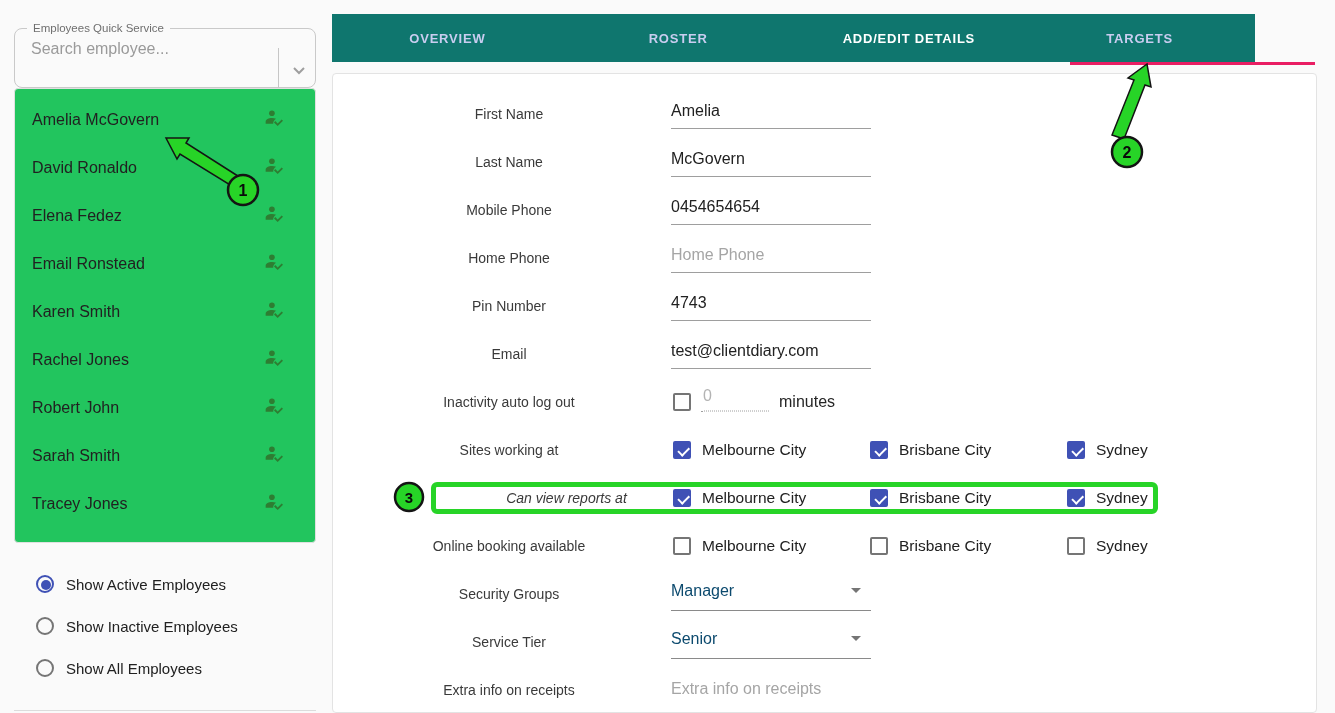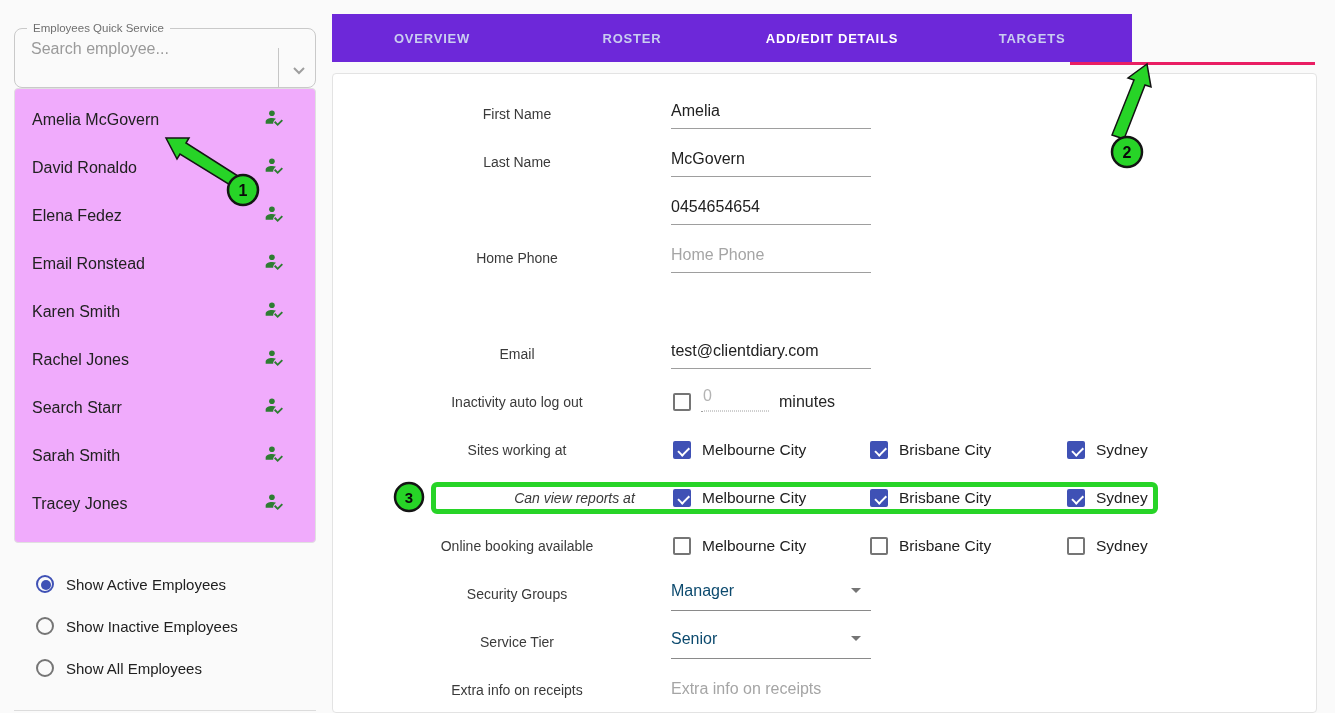--- a/index.html
+++ b/index.html
@@ -25,21 +25,21 @@
     width:220px; margin:6px 0 0 16px; font-size:16px; color:#212121;
   }
   .search-input::placeholder { color:#9a9a9a; }
   .search-divider {
     position:absolute; right:36px; top:14px; height:40px; width:1px; background:#c6c6c6;
   }
   .search-chevron { position:absolute; right:9px; top:27px; cursor:pointer; }
 
   .employee-card {
     position:absolute; left:14px; top:88px; width:302px; height:455px;
-    background:#f0abfc; border:1px solid #e0e0e0; border-radius:4px;
+    background:#22c55e; border:1px solid #e0e0e0; border-radius:4px;
     padding-top:7px; overflow:hidden;
   }
   .employee-row {
     height:48px; display:flex; align-items:center; justify-content:space-between;
     padding:0 31px 0 17px; cursor:pointer;
   }
   .employee-name { font-size:16px; color:#212121; }
 
   .filters { position:absolute; left:14px; top:563px; width:302px; }
   .filter-row { height:42px; display:flex; align-items:center; padding-left:22px; cursor:pointer; }
@@ -53,41 +53,41 @@
     border-radius:50%; background:#3f51b5;
   }
   .filter-label { margin-left:12px; font-size:15px; color:#212121; }
 
   .sidebar-bottom-divider {
     position:absolute; left:14px; top:710px; width:302px; height:1px; background:#dcdcdc;
   }
 
   
   .tabbar {
-    position:absolute; left:332px; top:14px; width:800px; height:48px;
-    background:#6d28d9; display:flex; overflow:visible;
+    position:absolute; left:332px; top:14px; width:923px; height:48px;
+    background:#0f766e; display:flex; overflow:visible;
   }
   .tab {
     flex:1 1 0; display:flex; align-items:center; justify-content:center;
     font-size:13px; font-weight:600; letter-spacing:0.8px;
     color:#c9cdf0; text-transform:uppercase; cursor:pointer;
   }
   .tab.active { color:#ffffff; }
   .tab-indicator {
     position:absolute; left:738px; top:48px; width:245px; height:3px; background:#e91e63;
   }
 
   
   .main-card {
     position:absolute; left:332px; top:73px; width:985px; height:640px;
     background:#fff; border:1px solid #e3e3e3; border-radius:4px;
   }
   .frow { position:absolute; left:0; width:100%; height:48px; }
   .flabel {
-    position:absolute; left:16px; top:0; width:336px; height:48px; line-height:48px;
+    position:absolute; left:8px; top:0; width:336px; height:48px; line-height:48px;
     text-align:center; font-size:14px; color:#3a3a3a; white-space:nowrap;
   }
   .flabel.left-label { text-align:center; padding-left:115px;font-style:italic; }
   .fctrl { position:absolute; left:338px; top:10px; }
   .finput {
     width:200px; border:none; outline:none; background:transparent;
     border-bottom:1px solid #9e9e9e; font-size:16px; color:#212121;
     padding:2px 0 8px;
   }
   .finput::placeholder { color:#a5a5a5; }
@@ -196,21 +196,21 @@
   </div>
   <div class="employee-row">
     <span class="employee-name">Rachel Jones</span>
     <span><svg width="20" height="20" viewBox="0 0 24 24" fill="#2e7d32">
           <circle cx="9.5" cy="6.3" r="3.4"></circle>
           <path d="M9.5 12c-3.9 0-7.5 1.9-7.5 4.3V19h9a7 7 0 0 1 3.4-6.1A12.4 12.4 0 0 0 9.5 12z"></path>
           <path d="M13.6 15.7l2.8 2.8 4.8-4.8 1.6 1.6-6.4 6.4-4.4-4.4z"></path>
         </svg></span>
   </div>
   <div class="employee-row">
-    <span class="employee-name">Search Starr</span>
+    <span class="employee-name">Robert John</span>
     <span><svg width="20" height="20" viewBox="0 0 24 24" fill="#2e7d32">
           <circle cx="9.5" cy="6.3" r="3.4"></circle>
           <path d="M9.5 12c-3.9 0-7.5 1.9-7.5 4.3V19h9a7 7 0 0 1 3.4-6.1A12.4 12.4 0 0 0 9.5 12z"></path>
           <path d="M13.6 15.7l2.8 2.8 4.8-4.8 1.6 1.6-6.4 6.4-4.4-4.4z"></path>
         </svg></span>
   </div>
   <div class="employee-row">
     <span class="employee-name">Sarah Smith</span>
     <span><svg width="20" height="20" viewBox="0 0 24 24" fill="#2e7d32">
           <circle cx="9.5" cy="6.3" r="3.4"></circle>
@@ -259,28 +259,33 @@
     <div class="flabel">First Name</div>
     <div class="fctrl"><input class="finput" value="Amelia" style=""></div>
   </div>
 
   <div class="frow" style="top:64px">
     <div class="flabel">Last Name</div>
     <div class="fctrl"><input class="finput" value="McGovern" style=""></div>
   </div>
 
   <div class="frow" style="top:112px">
+    <div class="flabel">Mobile Phone</div>
     <div class="fctrl"><input class="finput" value="0454654654" style=""></div>
   </div>
 
   <div class="frow" style="top:160px">
     <div class="flabel">Home Phone</div>
     <div class="fctrl"><input class="finput" placeholder="Home Phone" style=""></div>
   </div>
 
+  <div class="frow" style="top:208px">
+    <div class="flabel">Pin Number</div>
+    <div class="fctrl"><input class="finput" value="4743" style=""></div>
+  </div>
 
   <div class="frow" style="top:256px">
     <div class="flabel">Email</div>
     <div class="fctrl"><input class="finput" value="test@clientdiary.com" style=""></div>
   </div>
 
   <div class="frow" style="top:304px">
     <div class="flabel">Inactivity auto log out</div>
     <div class="cb-group" style="left:340px">
         <span class="checkbox"></span>

